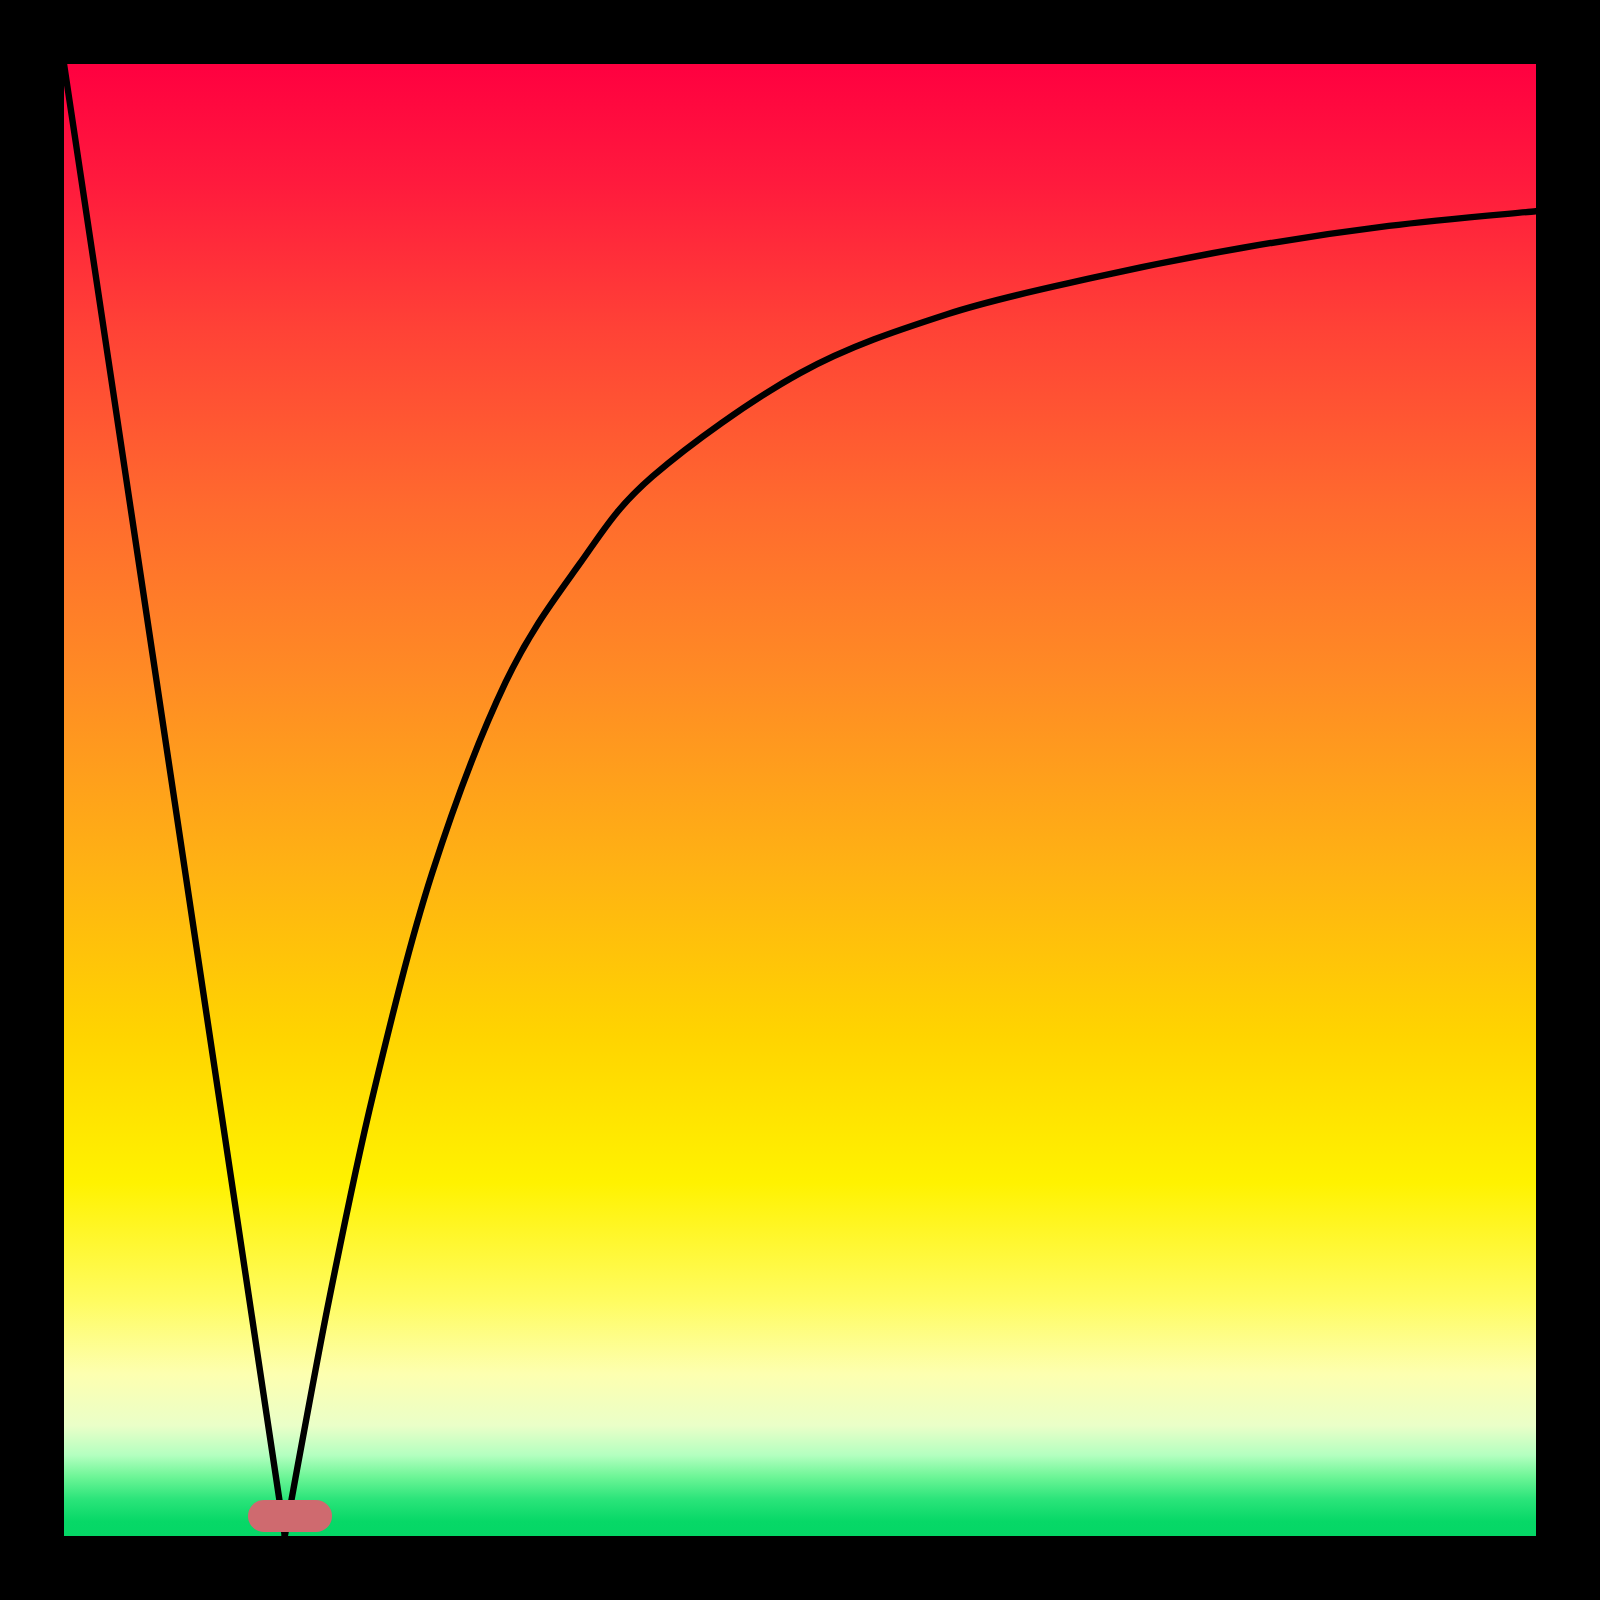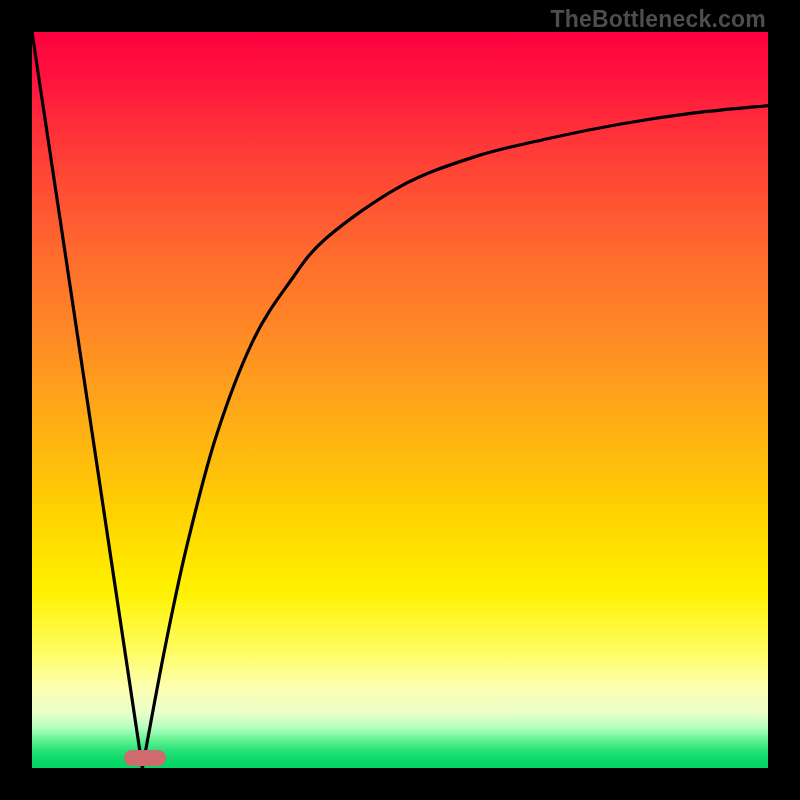--- a/index.html
+++ b/index.html
@@ -67,21 +67,20 @@
     border-radius: 8px;
     background: #cf6a6f;
     left: 92px;
     bottom: 2px;
   }
 </style>
 </head>
 <body>
 
 <div class="frame">
-  <div class="watermark">TheBottleneck.com</div>
 
   <div class="plot-area">
     <svg class="curves" viewBox="0 0 736 736" preserveAspectRatio="none">
       <g id="curve-group">
           <path d="M 0 0 C 3.6799999999999997 24.53333333333332, 14.719999999999999 98.13333333333327, 22.08 147.19999999999993 C 29.439999999999998 196.2666666666666, 36.8 245.33333333333337, 44.16 294.40000000000003 C 51.519999999999996 343.4666666666667, 58.879999999999995 392.5333333333333, 66.24 441.59999999999997 C 73.6 490.66666666666663, 80.96 539.7333333333332, 88.32 588.8 C 95.67999999999999 637.8666666666667, 106.72 711.4666666666667, 110.39999999999999 736" fill="none" stroke="#000000" stroke-width="3.2" stroke-linecap="round" stroke-linejoin="round"></path>
           <path d="M 110.39999999999999 736 C 114.07999999999998 716.3733333333333, 125.11999999999999 655.04, 132.48 618.24 C 139.84 581.44, 145.97333333333333 550.7733333333334, 154.56 515.2 C 163.14666666666668 479.6266666666667, 172.96 439.1466666666667, 184 404.8 C 195.04 370.4533333333333, 208.53333333333333 334.88, 220.79999999999998 309.12 C 233.06666666666663 283.36, 245.3333333333333 267.4133333333333, 257.59999999999997 250.23999999999995 C 269.8666666666666 233.06666666666663, 276 222.0266666666667, 294.40000000000003 206.08000000000004 C 312.80000000000007 190.13333333333338, 343.4666666666667 168.05333333333328, 368 154.55999999999995 C 392.5333333333333 141.0666666666666, 417.06666666666666 133.09333333333333, 441.59999999999997 125.12 C 466.13333333333327 117.14666666666669, 490.6666666666666 112.24000000000002, 515.1999999999999 106.72000000000003 C 539.7333333333332 101.20000000000003, 564.2666666666668 96.29333333333334, 588.8000000000001 92 C 613.3333333333334 87.70666666666666, 637.8666666666667 84.0266666666667, 662.4 80.96000000000004 C 686.9333333333333 77.89333333333337, 723.7333333333333 74.8266666666667, 736 73.60000000000002" fill="none" stroke="#000000" stroke-width="3.2" stroke-linecap="round" stroke-linejoin="round"></path>
         </g>
     </svg>
     <div class="marker" style="width: 41.952px; left: 91.632px;"></div>
   </div>

